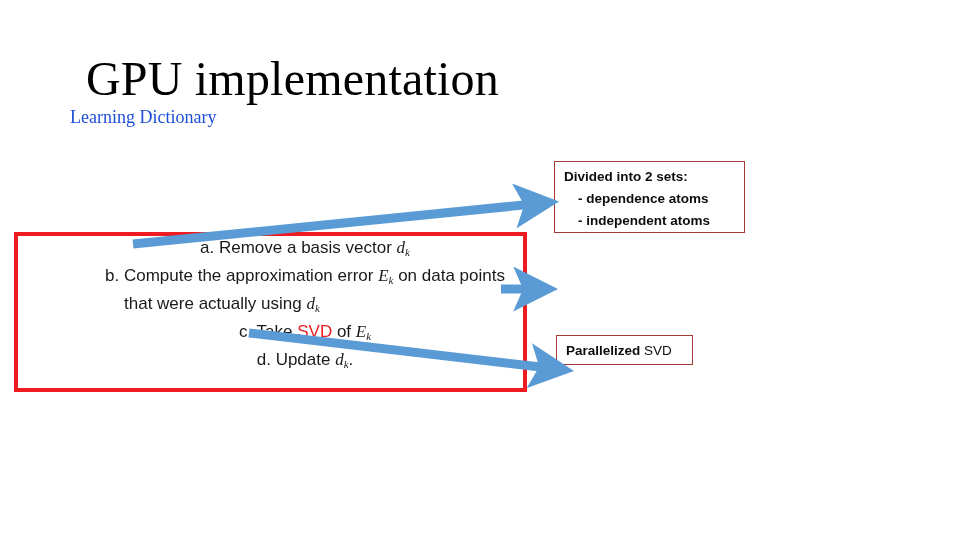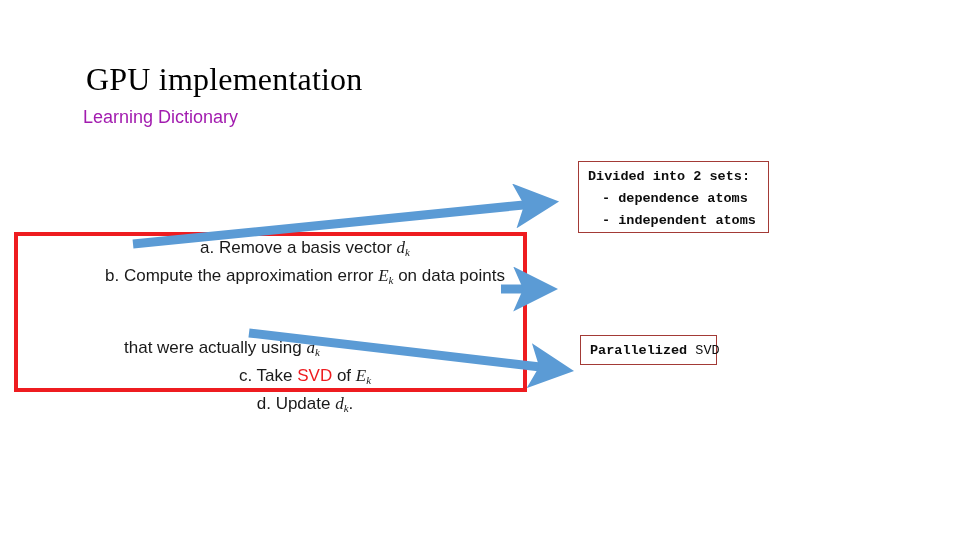--- a/index.html
+++ b/index.html
@@ -15,34 +15,34 @@
     overflow: hidden;
     font-family: "Liberation Sans", sans-serif;
   }
 
   
   #title {
     position: absolute;
     left: 86px;
     top: 57px;
     font-family: "Liberation Serif", serif;
-    font-size: 32px;
+    font-size: 48px;
     line-height: 44px;
     color: #000000;
     white-space: nowrap;
     letter-spacing: 0.2px;
   }
   #subtitle {
     position: absolute;
-    left: 83px;
+    left: 70px;
     top: 105px;
-    font-family: Liberation Sans, sans-serif;
+    font-family: Liberation Serif, serif;
     font-size: 18px;
     line-height: 24px;
-    color: #a21caf;
+    color: #1d4ed8;
     white-space: nowrap;
   }
 
   
   #algo-box {
     position: absolute;
     left: 14px;
     top: 232px;
     width: 513px;
     height: 160px;
@@ -56,21 +56,21 @@
     top: 236px;
     width: 500px;
     color: #1a1a1a;
     font-family: "Liberation Sans", sans-serif;
     font-size: 17px;
     line-height: 23px;
     white-space: nowrap;
   }
   .algo-line { display: block; }
   .algo-line.indent  { padding-left: 46px; text-align: center; }
-  .algo-line.indent2 { padding-left: 92px; margin-top: 44px; }
+  .algo-line.indent2 { padding-left: 92px; }
   .mathit {
     font-family: "Liberation Serif", serif;
     font-style: italic;
     font-size: 17px;
   }
   .mathsub {
     font-family: "Liberation Serif", serif;
     font-style: italic;
     font-size: 11px;
     vertical-align: -3px;
@@ -78,27 +78,26 @@
   }
   .svd-red { color: #EE1C20; }
 
   
   .note-box {
     position: absolute;
     border: 1.5px solid #A33A36;
     background: #ffffff;
     box-sizing: border-box;
     color: #0d0d0d;
-    font-family: Liberation Mono, monospace;
+    font-family: Liberation Sans, sans-serif;
     font-weight: 600;
     font-size: 13.5px;
     line-height: 22px;
     padding: 4px 9px 5px 9px;
     white-space: nowrap;
-    margin-left: 24px;
   }
   #note-sets {
     left: 554px;
     top: 161px;
     width: 191px;
     height: 72px;
   }
   #note-sets .note-line.sub { padding-left: 14px; }
   #note-sparse {
     left: 543px;

